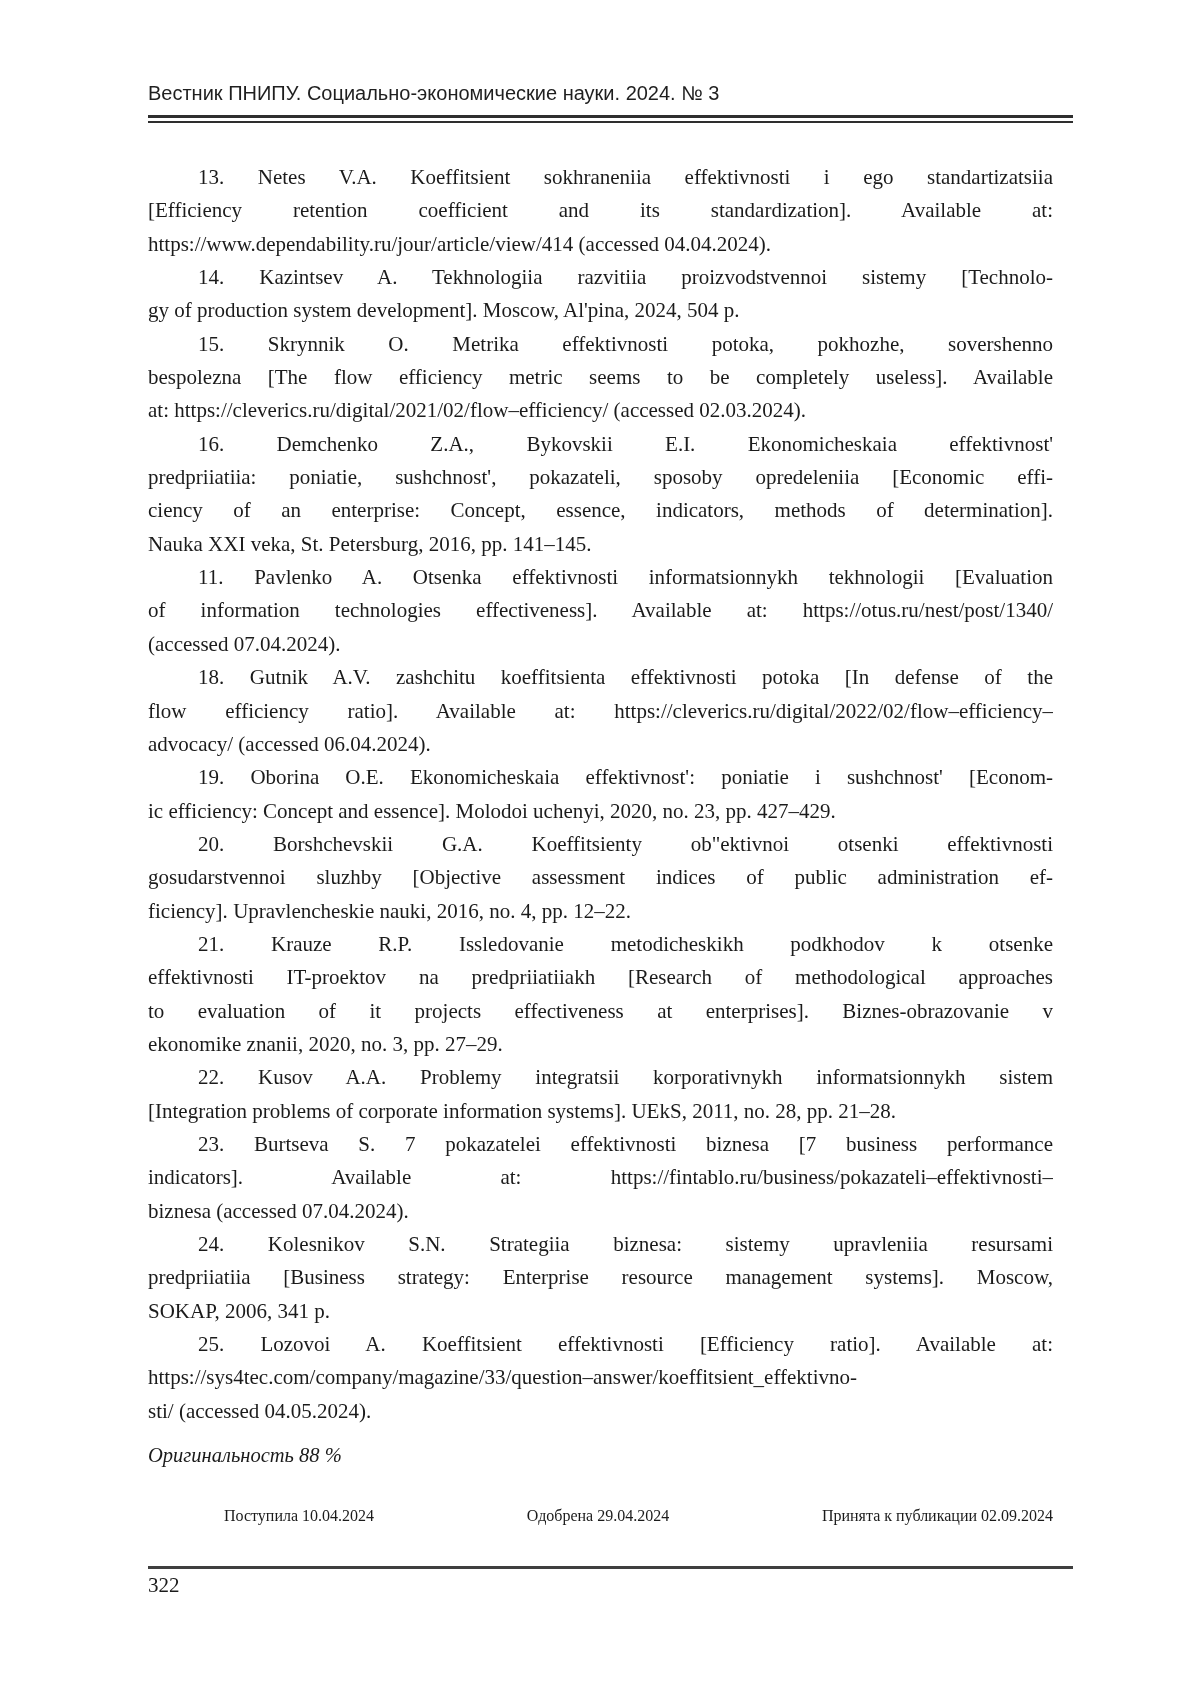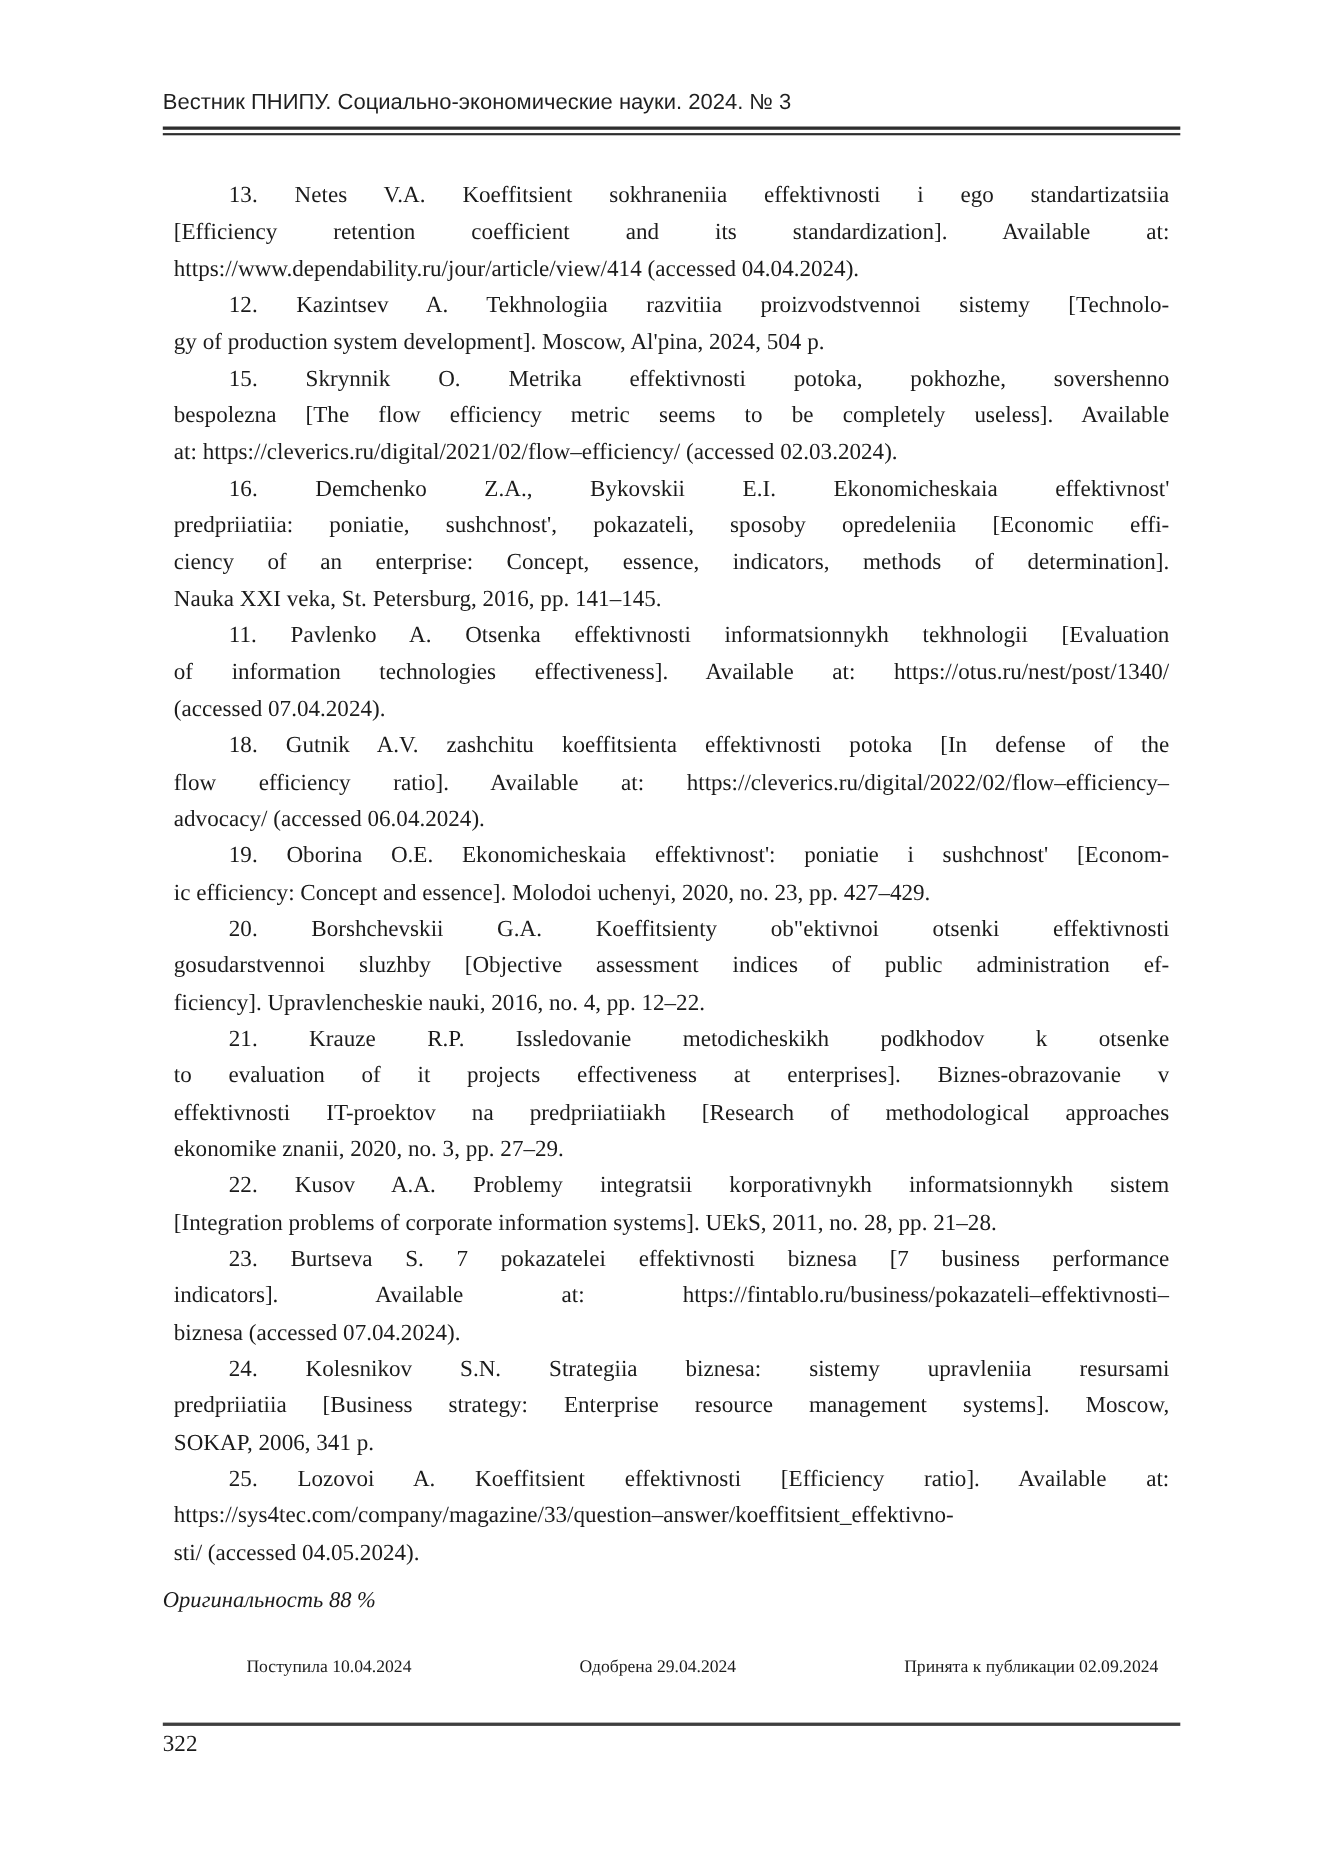--- a/index.html
+++ b/index.html
@@ -31,21 +31,20 @@
     border-top: 3px solid #2e2e2e;
     border-bottom: 2px solid #2e2e2e;
   }
   .references {
     position: absolute;
     left: 148px;
     top: 161px;
     width: 905px;
     font-size: 21px;
     line-height: 33.35px;
-    margin-left: 10px;
   }
   .ref-line {
     text-align: justify;
     text-align-last: justify;
     height: 33.35px;
     overflow: hidden;
     white-space: normal;
   }
   .ref-line.first { padding-left: 50px; }
   .ref-line.last  { text-align-last: auto; text-align: left; }
@@ -95,21 +94,21 @@
 
   <div class="double-rule"></div>
 
   <div class="references" id="refs">
       <div>
         <div class="ref-line first"><span>13. Netes V.A. Koeffitsient sokhraneniia effektivnosti i ego standartizatsiia</span></div>
         <div class="ref-line"><span>[Efficiency retention coefficient and its standardization]. Available at:</span></div>
         <div class="ref-line last"><span>https://www.dependability.ru/jour/article/view/414 (accessed 04.04.2024).</span></div>
       </div>
       <div>
-        <div class="ref-line first"><span>12. Kazintsev A. Tekhnologiia razvitiia proizvodstvennoi sistemy [Technolo-</span></div>
+        <div class="ref-line first"><span>14. Kazintsev A. Tekhnologiia razvitiia proizvodstvennoi sistemy [Technolo-</span></div>
         <div class="ref-line last"><span>gy of production system development]. Moscow, Al'pina, 2024, 504 p.</span></div>
       </div>
       <div>
         <div class="ref-line first"><span>15. Skrynnik O. Metrika effektivnosti potoka, pokhozhe, sovershenno</span></div>
         <div class="ref-line"><span>bespolezna [The flow efficiency metric seems to be completely useless]. Available</span></div>
         <div class="ref-line last"><span>at: https://cleverics.ru/digital/2021/02/flow–efficiency/ (accessed 02.03.2024).</span></div>
       </div>
       <div>
         <div class="ref-line first"><span>16. Demchenko Z.A., Bykovskii E.I. Ekonomicheskaia effektivnost'</span></div>
         <div class="ref-line"><span>predpriiatiia: poniatie, sushchnost', pokazateli, sposoby opredeleniia [Economic effi-</span></div>
@@ -130,22 +129,22 @@
         <div class="ref-line first"><span>19. Oborina O.E. Ekonomicheskaia effektivnost': poniatie i sushchnost' [Econom-</span></div>
         <div class="ref-line last"><span>ic efficiency: Concept and essence]. </span><span class="it">Molodoi uchenyi</span><span>, 2020, no. 23, pp. 427–429.</span></div>
       </div>
       <div>
         <div class="ref-line first"><span>20. Borshchevskii G.A. Koeffitsienty ob"ektivnoi otsenki effektivnosti</span></div>
         <div class="ref-line"><span>gosudarstvennoi sluzhby [Objective assessment indices of public administration ef-</span></div>
         <div class="ref-line last"><span>ficiency]. </span><span class="it">Upravlencheskie nauki</span><span>, 2016, no. 4, pp. 12–22.</span></div>
       </div>
       <div>
         <div class="ref-line first"><span>21. Krauze R.P. Issledovanie metodicheskikh podkhodov k otsenke</span></div>
+        <div class="ref-line"><span>effektivnosti IT-proektov na predpriiatiiakh [Research of methodological approaches</span></div>
         <div class="ref-line"><span>to evaluation of it projects effectiveness at enterprises]. </span><span class="it">Biznes-obrazovanie v</span></div>
-        <div class="ref-line"><span>effektivnosti IT-proektov na predpriiatiiakh [Research of methodological approaches</span></div>
         <div class="ref-line last"><span class="it">ekonomike znanii</span><span>, 2020, no. 3, pp. 27–29.</span></div>
       </div>
       <div>
         <div class="ref-line first"><span>22. Kusov A.A. Problemy integratsii korporativnykh informatsionnykh sistem</span></div>
         <div class="ref-line last"><span>[Integration problems of corporate information systems]. </span><span class="it">UEkS</span><span>, 2011, no. 28, pp. 21–28.</span></div>
       </div>
       <div>
         <div class="ref-line first"><span>23. Burtseva S. 7 pokazatelei effektivnosti biznesa [7 business performance</span></div>
         <div class="ref-line"><span>indicators]. Available at: https://fintablo.ru/business/pokazateli–effektivnosti–</span></div>
         <div class="ref-line last"><span>biznesa (accessed 07.04.2024).</span></div>

